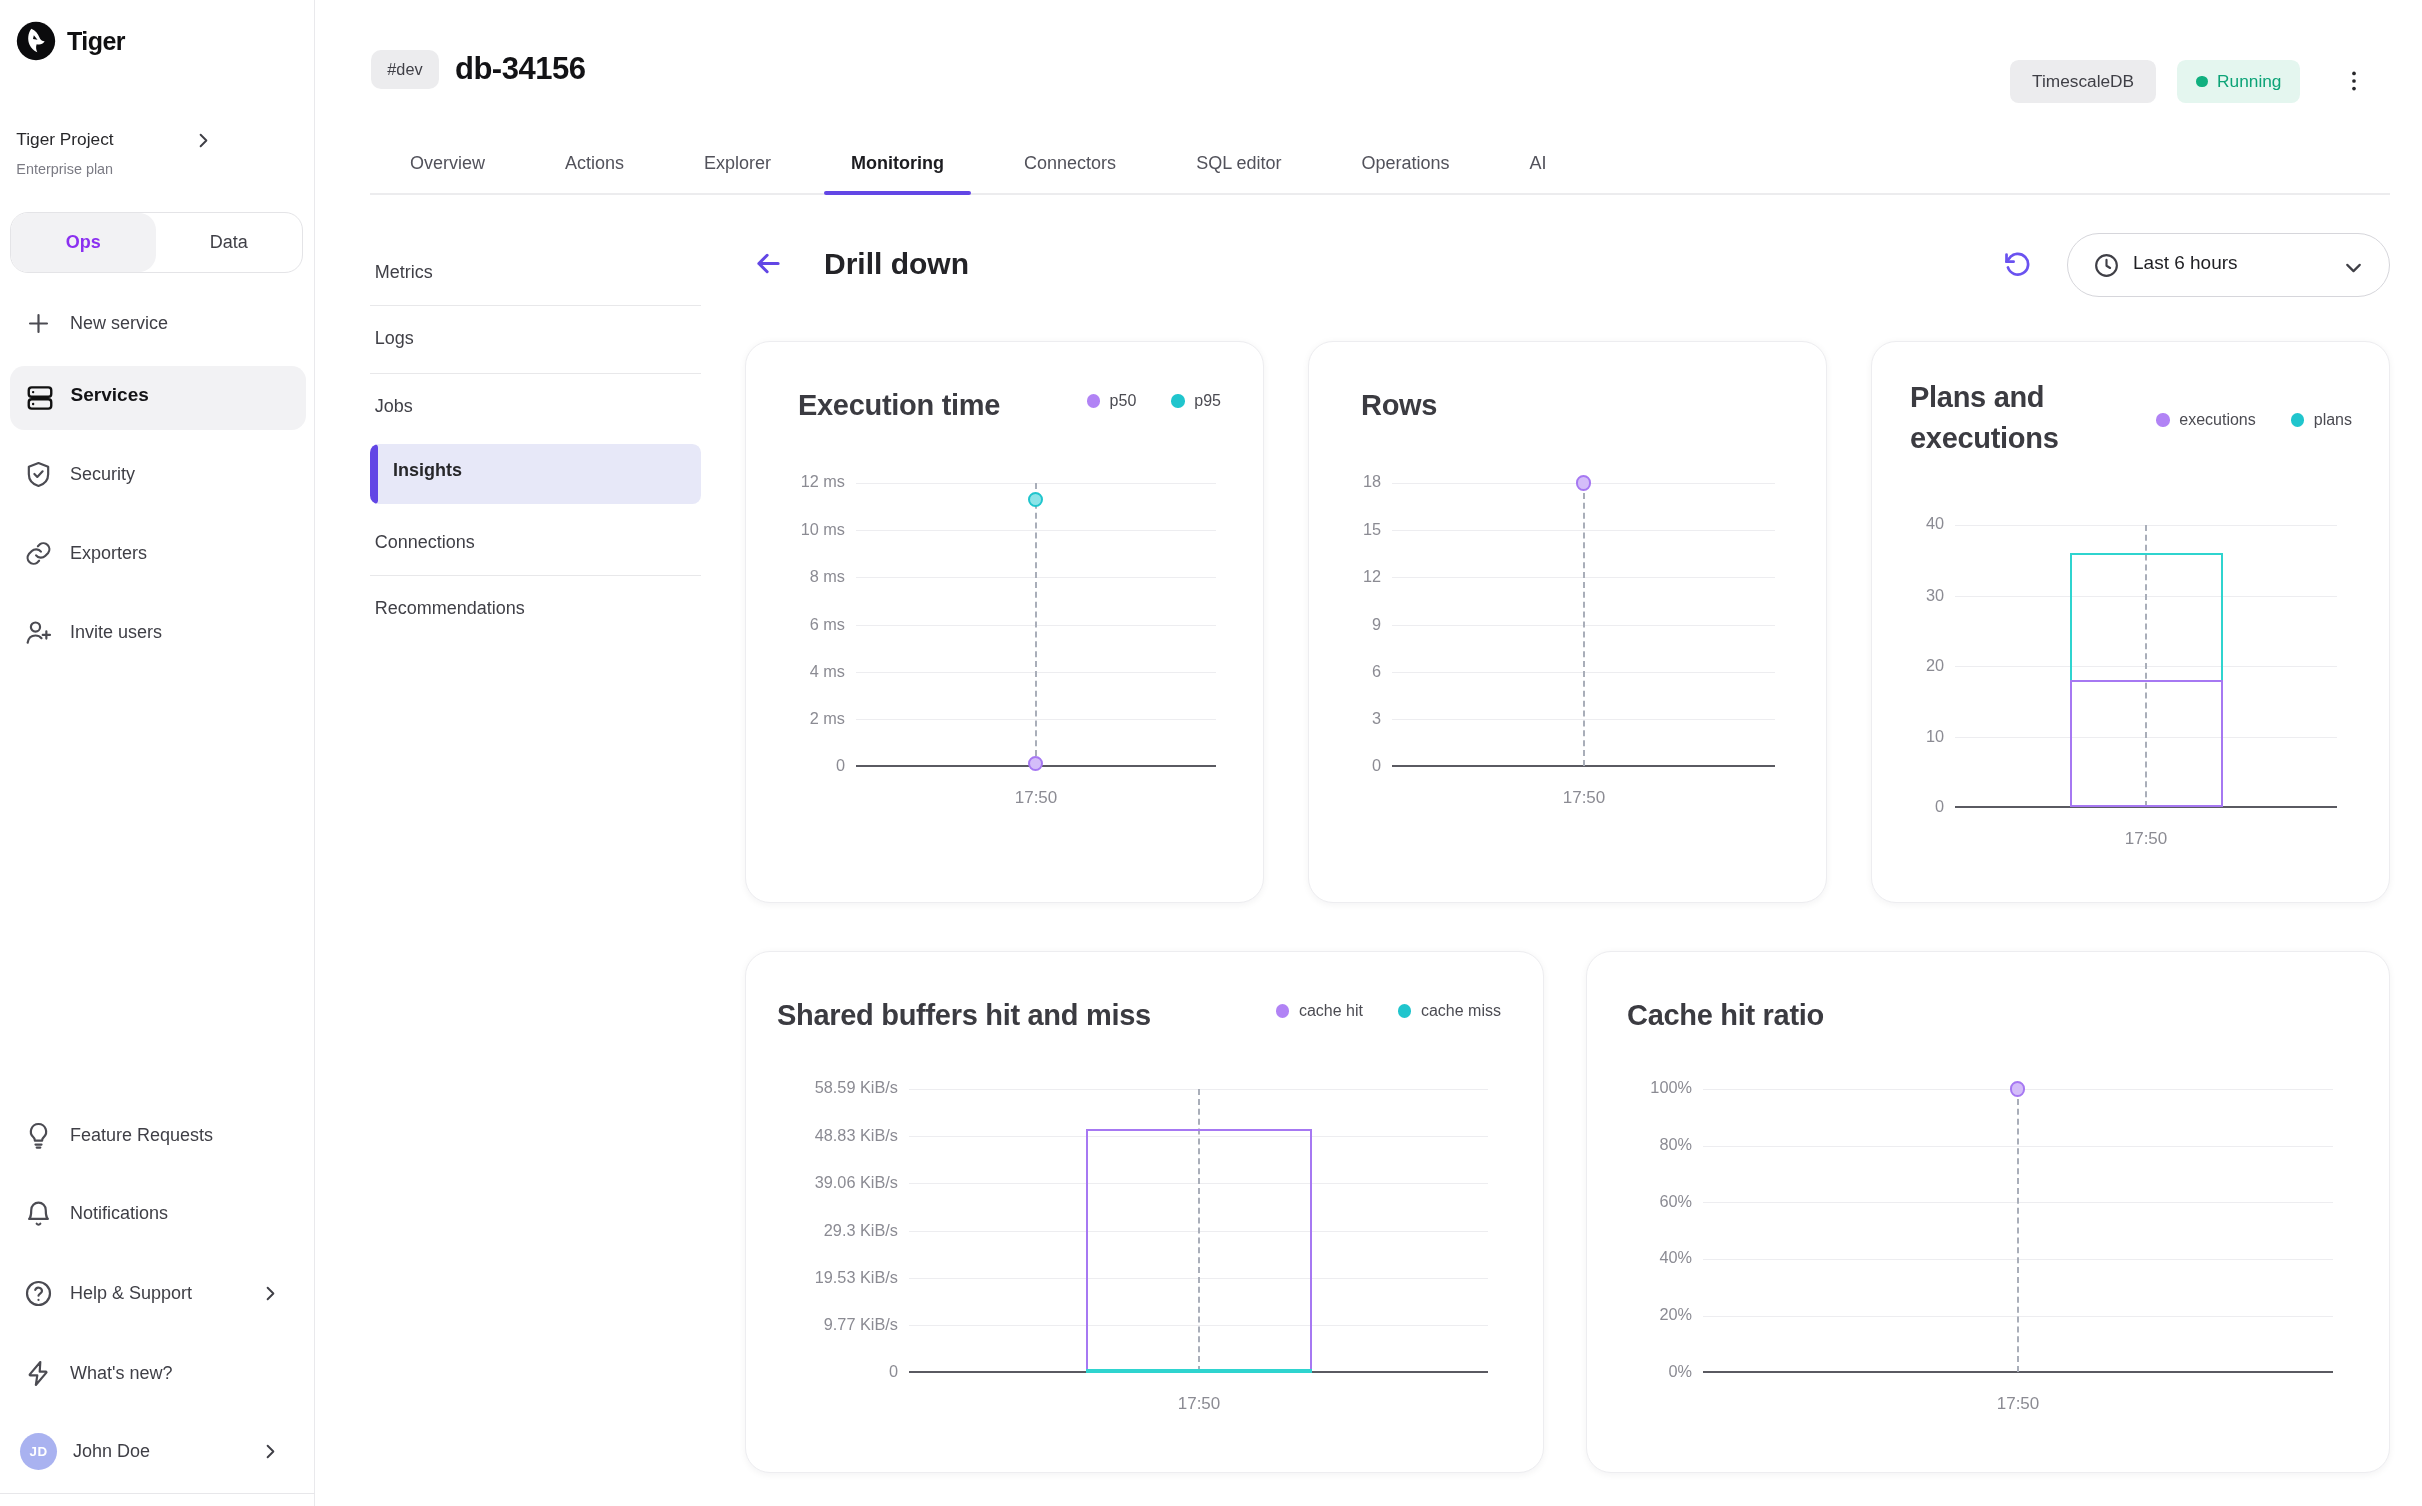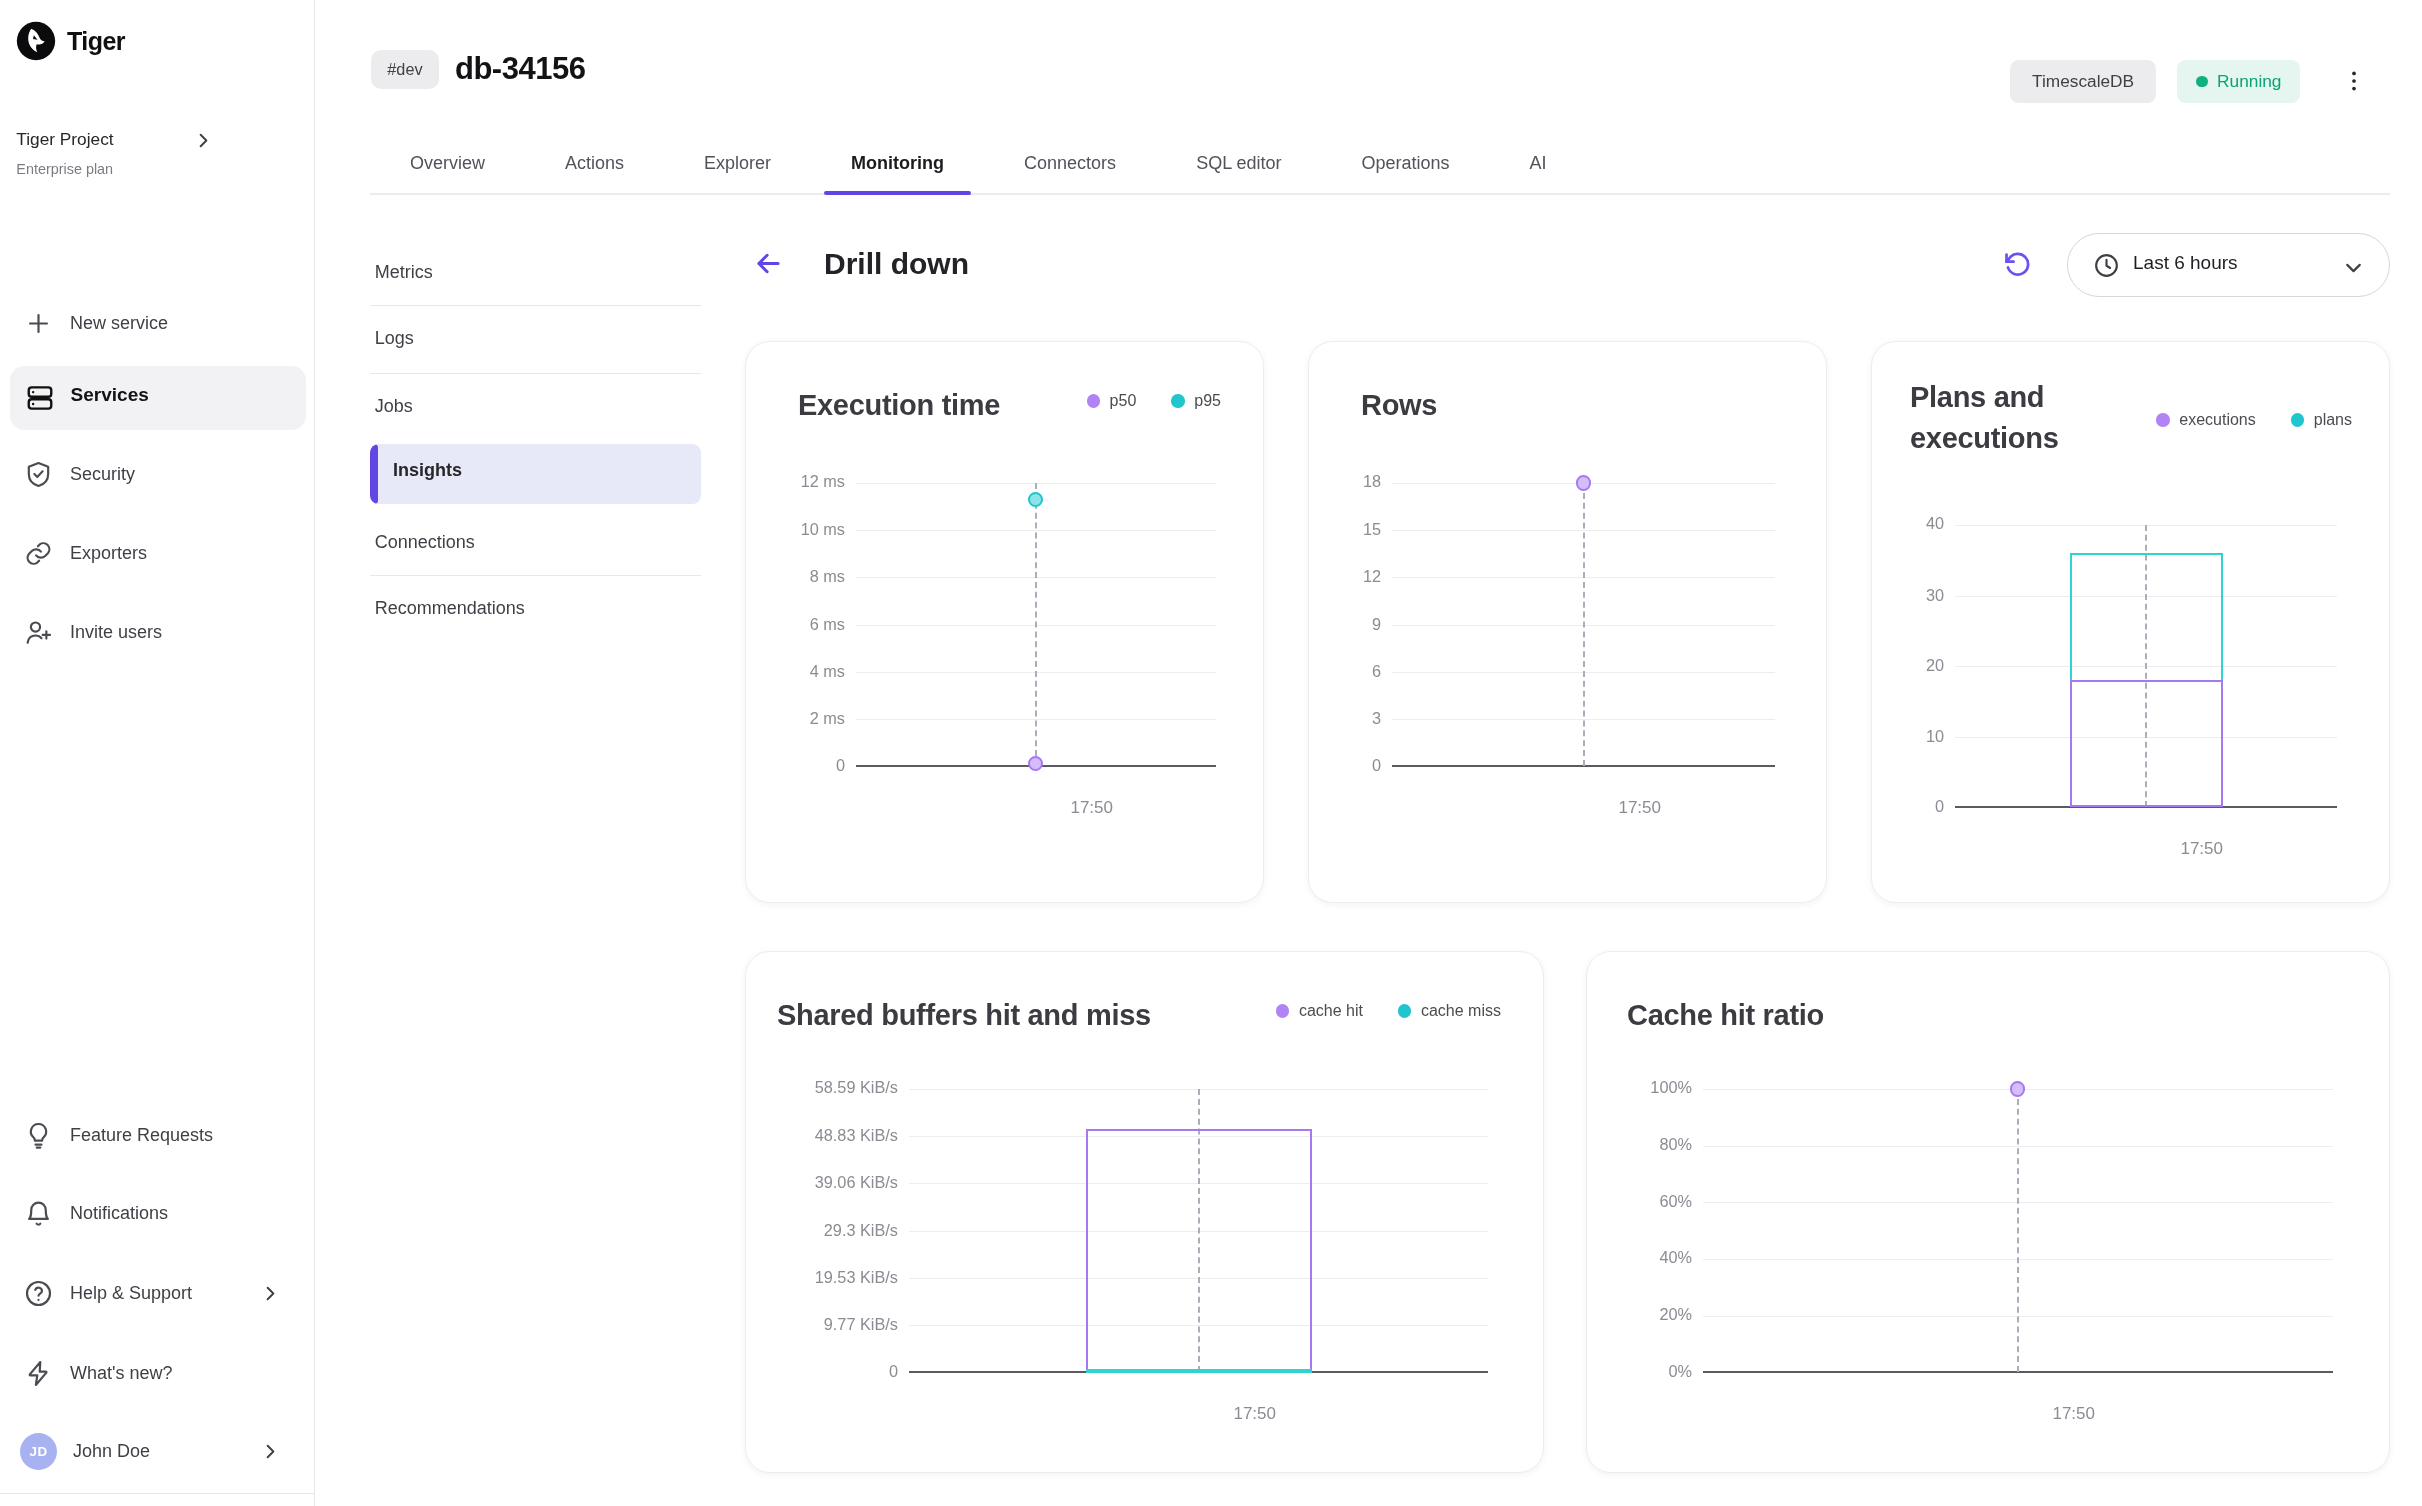--- a/index.html
+++ b/index.html
@@ -90,21 +90,21 @@
   .card-title { position:absolute; font-size:29px; font-weight:700; color:#3b3b41;
     letter-spacing:-0.3px; line-height:41px; }
   .legend { position:absolute; display:flex; gap:35px; align-items:center; }
   .legend-item { display:flex; align-items:center; gap:9.6px; font-size:16px; color:#4b4b52; }
   .legend-dot { width:13.4px; height:13.4px; border-radius:50%; }
   .plot { position:absolute; }
   .grid { position:absolute; left:0; width:100%; height:1.4px; background:#ededf0; }
   .grid.baseline { height:2.4px; background:#5a5a61; }
   .ytick { position:absolute; left:-168px; width:157px; text-align:right;
     font-size:16.3px; color:#8b8b93; }
-  .xtick { position:absolute; width:154px; text-align:right; font-size:17px; color:#8b8b93;margin-top:10px; }
+  .xtick { position:absolute; width:154px; text-align:center; font-size:17px; color:#8b8b93; }
   .vline { position:absolute; top:0; border-left:2.4px dashed #a9aeb9; }
   .dot { position:absolute; width:15.4px; height:15.4px; border-radius:50%; }
   .obar { position:absolute; background:transparent; }
 </style>
 </head>
 <body>
 
 <div id="app">
 
   <aside class="sidebar">
@@ -116,20 +116,24 @@
       </svg>
       <span class="brand-name">Tiger</span>
     </div>
 
     <div class="proj-name">Tiger Project</div>
     <div class="proj-plan">Enterprise plan</div>
     <svg class="proj-chevron" width="23" height="23" viewBox="0 0 24 24" fill="none" stroke="currentColor" stroke-width="2" stroke-linecap="round" stroke-linejoin="round">
         <path d="M9 6l6 6-6 6"></path>
       </svg>
 
+    <div class="toggle">
+      <div class="toggle-seg on">Ops</div>
+      <div class="toggle-seg off">Data</div>
+    </div>
 
     <div class="snav-item" style="top:302px;">
       <svg class="ic" viewBox="0 0 24 24" fill="none" stroke="currentColor" stroke-width="1.8" stroke-linecap="round">
           <path d="M12 5v14M5 12h14"></path>
         </svg>
       <span class="lb">New service</span>
     </div>
 
     <div class="services-row">
       <svg class="ic" viewBox="0 0 24 24" fill="none" stroke="currentColor" stroke-width="1.9" stroke-linecap="round" stroke-linejoin="round">

